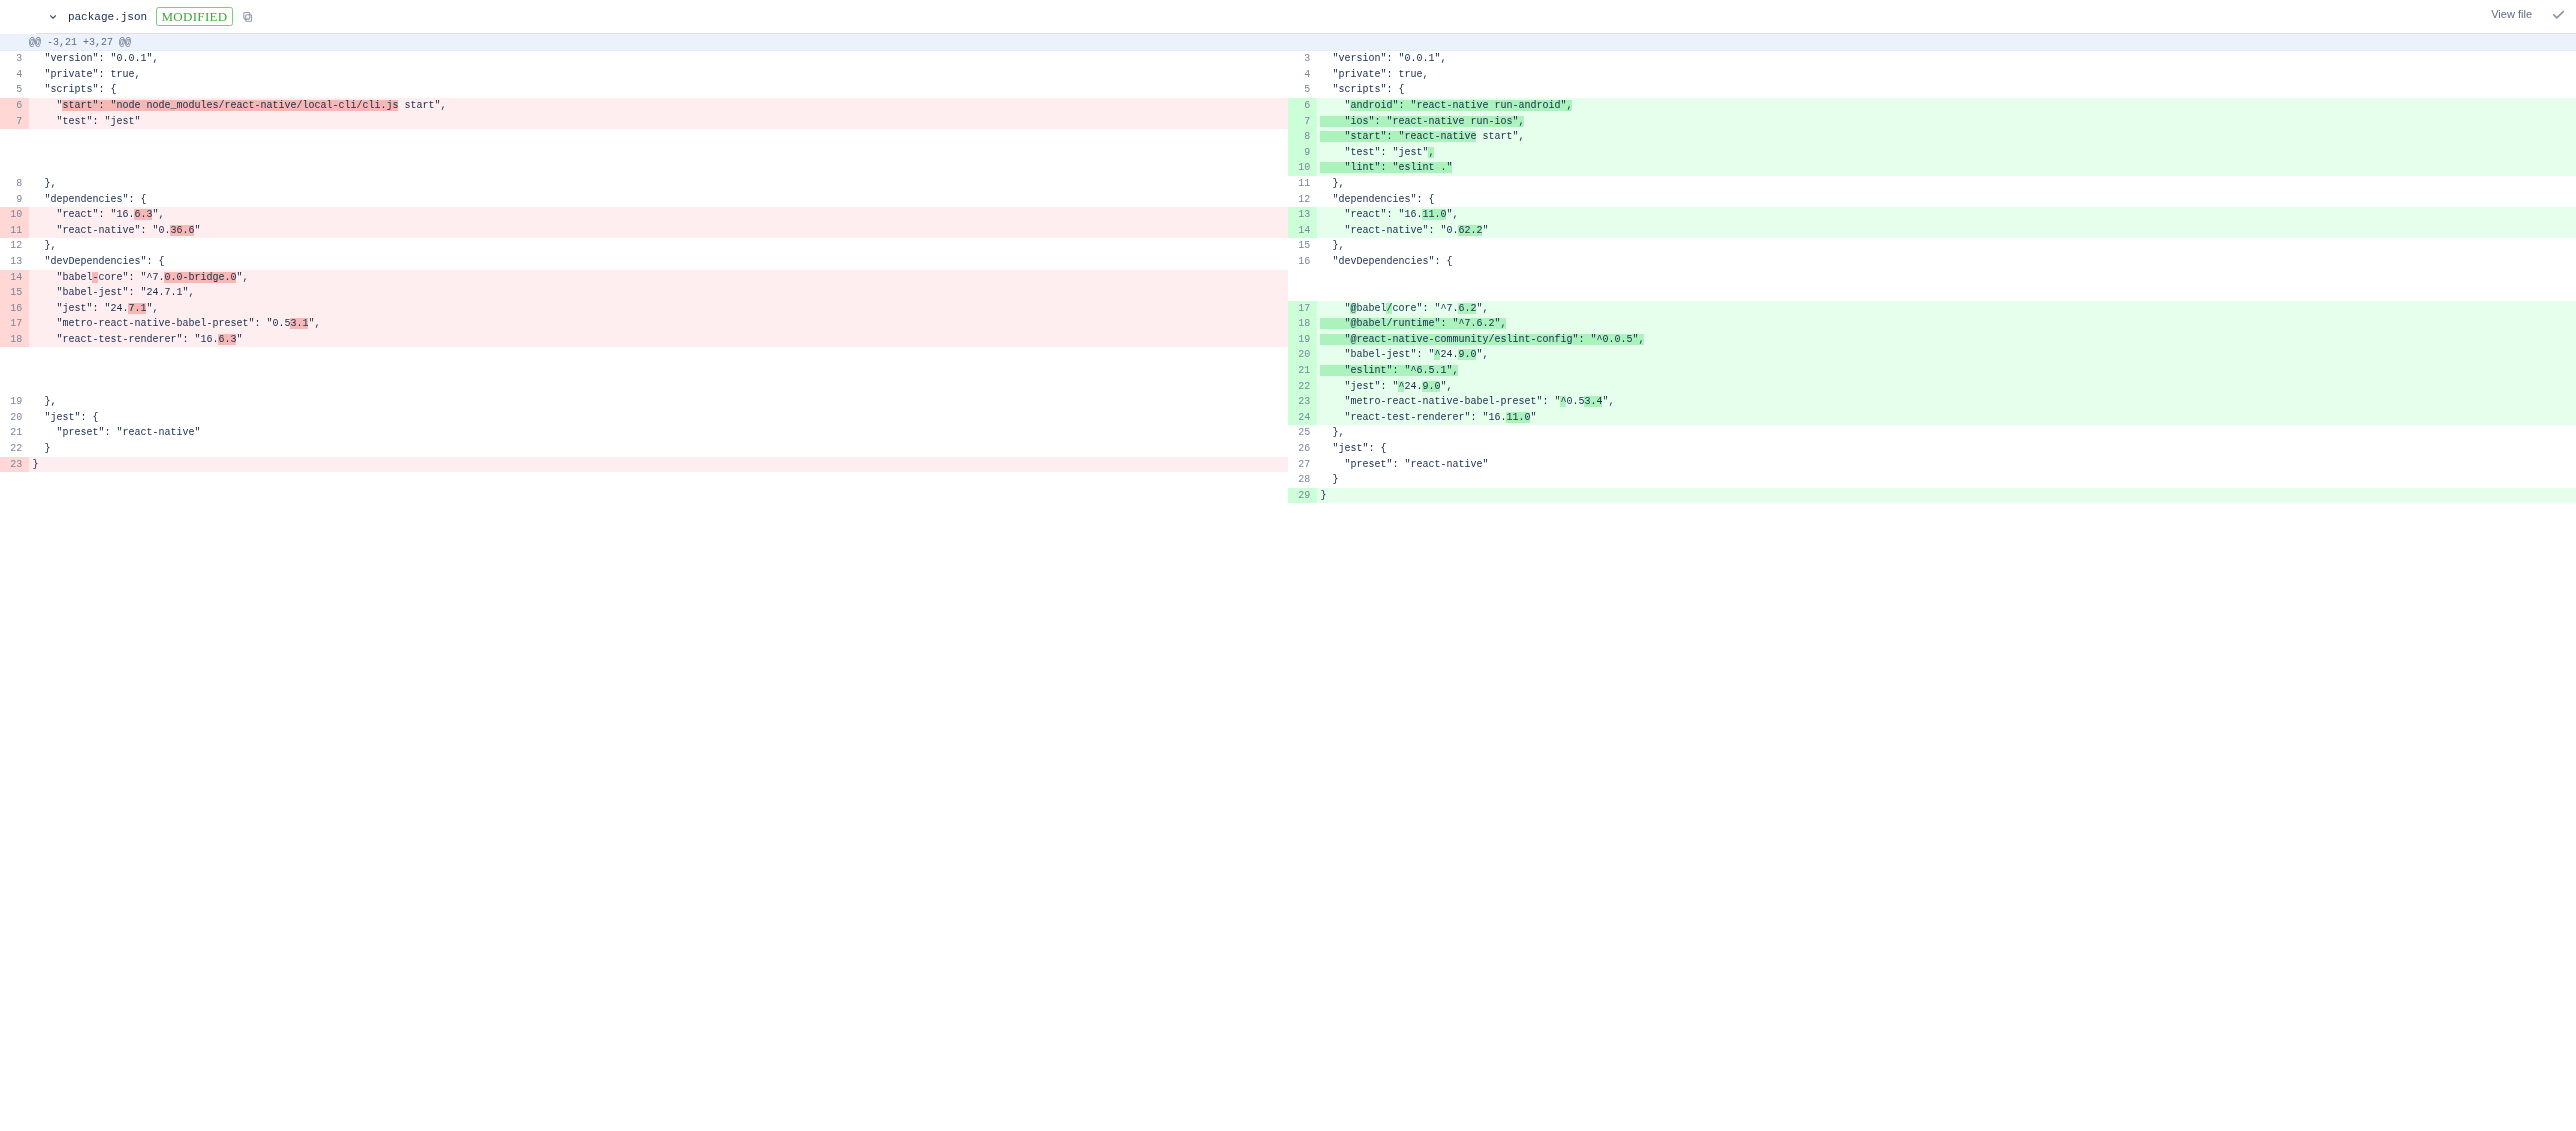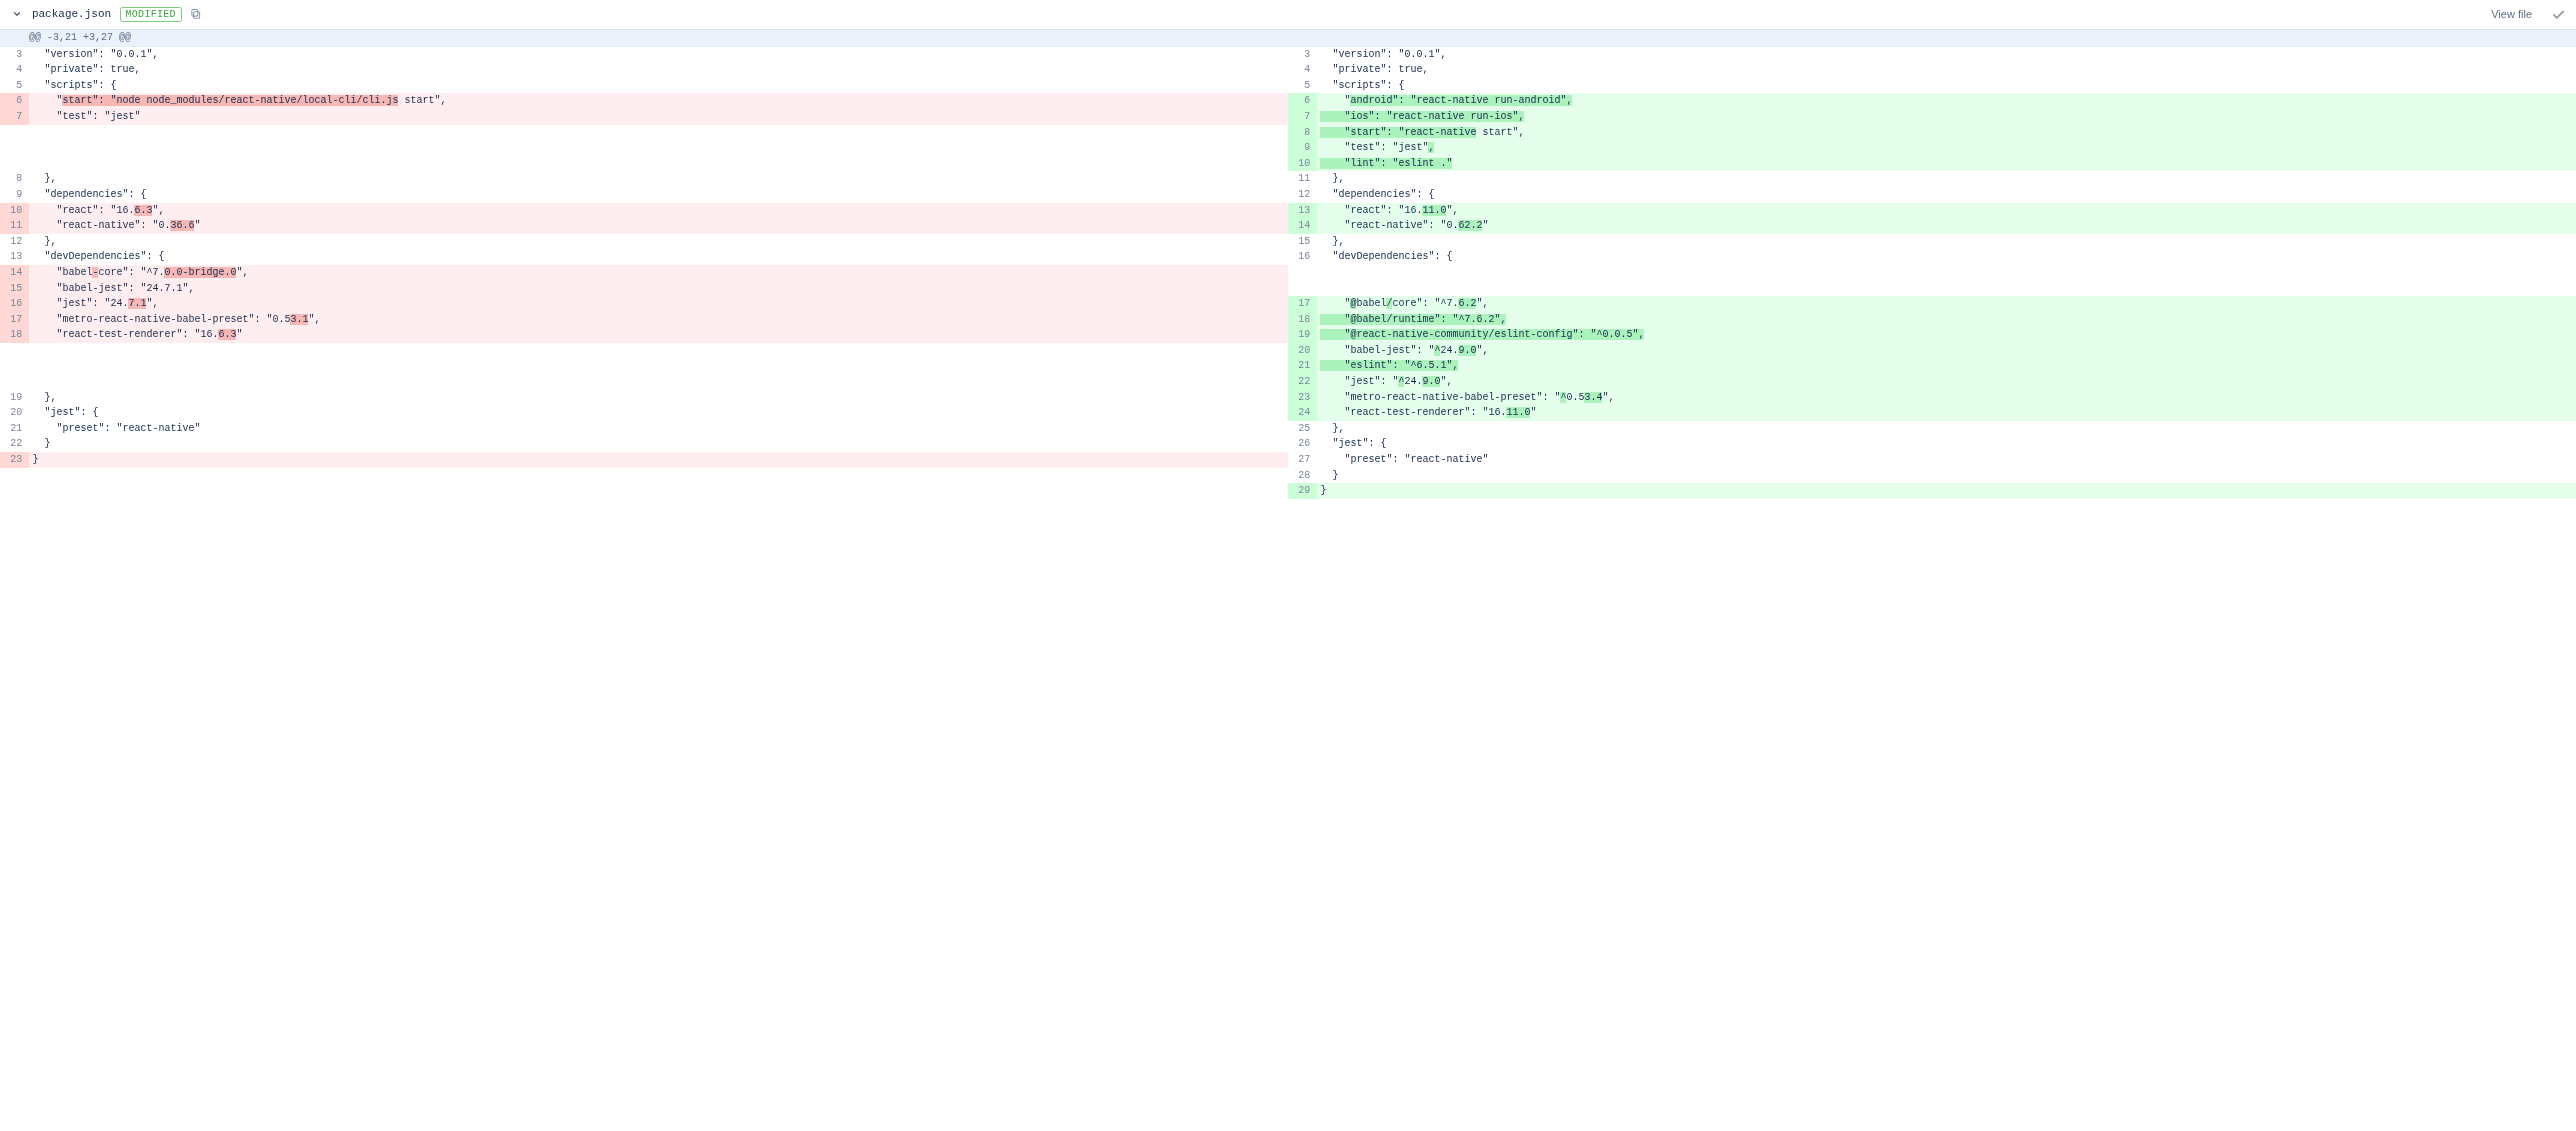--- a/index.html
+++ b/index.html
@@ -4,24 +4,25 @@
 <style>
   * { box-sizing: border-box; margin: 0; padding: 0; }
   body {
     font-family: -apple-system, BlinkMacSystemFont, "Segoe UI", Helvetica, Arial, sans-serif;
     font-size: 11.8px;
     color: #172b4d;
     background: #fff;
   }
   .file-header {
     display: flex;
-    align-items: center;
+    align-items: flex-start;
     padding: 6.8px 10px;
     border-bottom: 0.8px solid #dfe1e6;
     background: #fff;
+    margin-left: 36px;
   }
   .file-header-left {
     display: flex;
     align-items: center;
     gap: 8.4px;
     flex: 1;
   }
   .chevron {
     width: 13.5px;
     height: 13.5px;
@@ -34,23 +35,23 @@
     font-family: SFMono-Regular, Consolas, "Liberation Mono", Menlo, monospace;
     font-size: 11px;
     color: #172b4d;
   }
   .badge {
     display: inline-block;
     padding: 0.8px 5px;
     border: 0.8px solid #79ce79;
     border-radius: 2.5px;
     color: #3fa63f;
-    font-size: 10px;
+    font-size: 13px;
     font-weight: 500;
-    font-family: Liberation Mono, monospace;
+    font-family: Liberation Serif, serif;
     letter-spacing: 0.3px;
   }
   .copy-icon {
     width: 11.8px;
     height: 11.8px;
     cursor: pointer;
     opacity: 0.6;
   }
   .file-header-right {
     display: flex;

